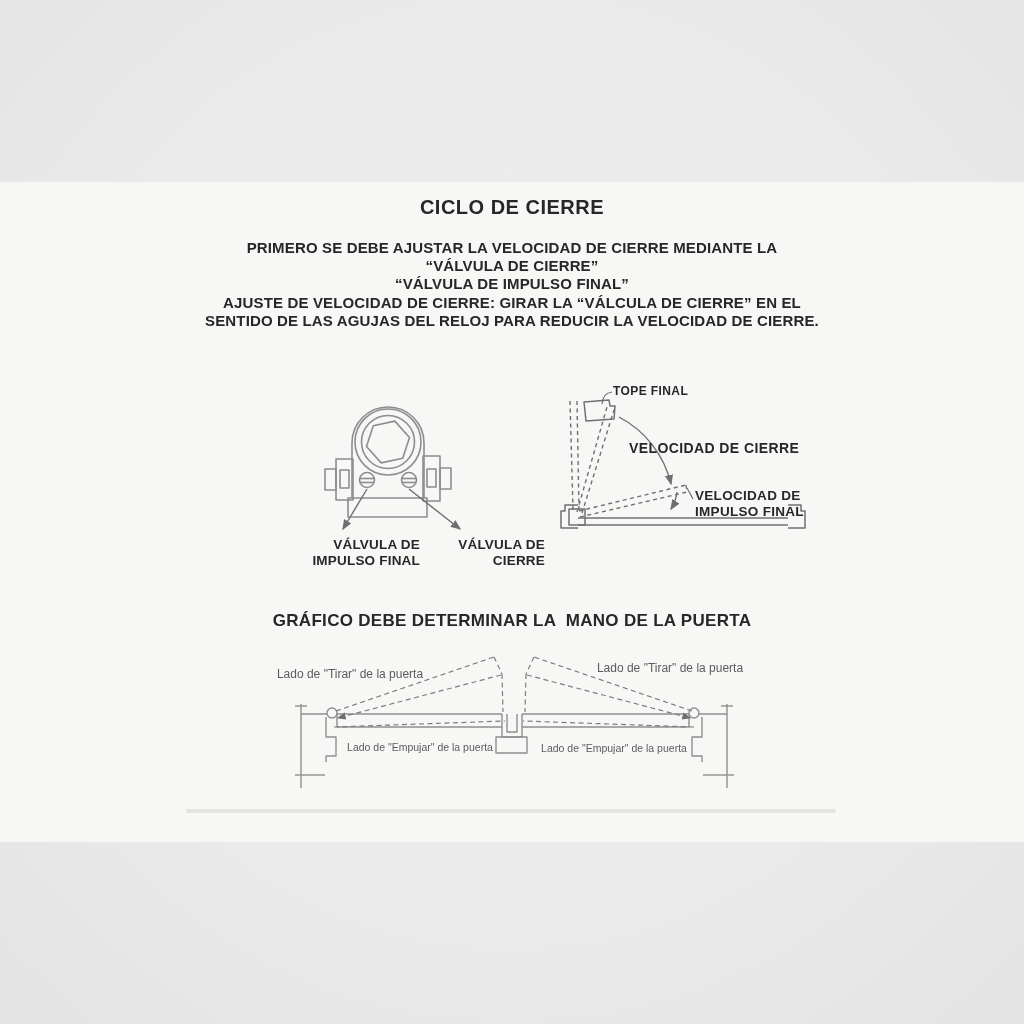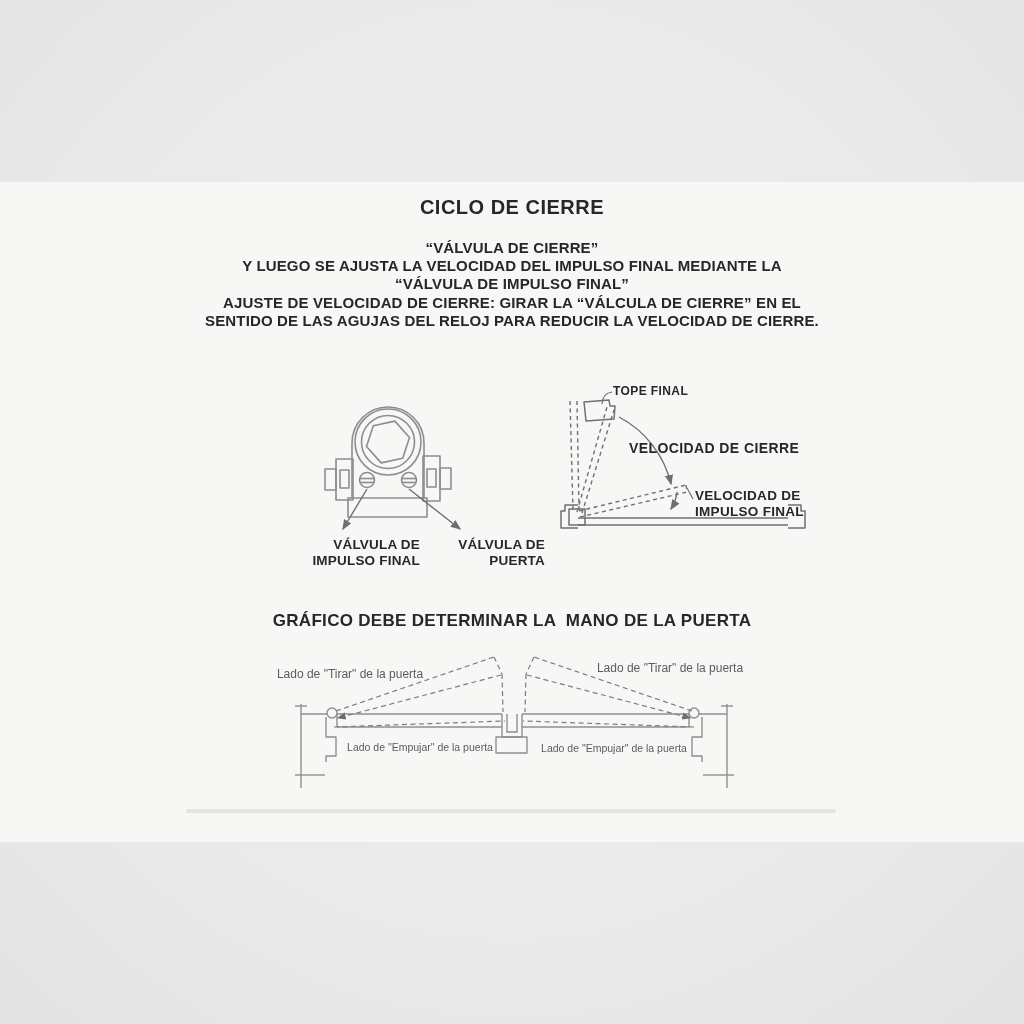--- a/index.html
+++ b/index.html
@@ -156,35 +156,35 @@
         <line x1="526" y1="674" x2="525" y2="712"></line>
         <line x1="527" y1="675" x2="690" y2="718" marker-end="url(#arr)"></line>
         <line x1="694" y1="727" x2="523" y2="721"></line>
       </g>
     </g>
   </svg>
 
   <div id="doc-title" class="bold-label">CICLO DE CIERRE</div>
 
   <div id="intro" class="bold-label">
+    <span class="intro-line">PRIMERO SE DEBE AJUSTAR LA VELOCIDAD DE CIERRE MEDIANTE LA</span>
     <span class="intro-line">“VÁLVULA DE CIERRE”</span>
-    <span class="intro-line">Y LUEGO SE AJUSTA LA VELOCIDAD DEL IMPULSO FINAL MEDIANTE LA</span>
     <span class="intro-line">“VÁLVULA DE IMPULSO FINAL”</span>
     <span class="intro-line">AJUSTE DE VELOCIDAD DE CIERRE: GIRAR LA “VÁLCULA DE CIERRE” EN EL</span>
     <span class="intro-line">SENTIDO DE LAS AGUJAS DEL RELOJ PARA REDUCIR LA VELOCIDAD DE CIERRE.</span>
   </div>
 
   <div id="valve-caption-impulse" class="bold-label valve-caption">
     <div>VÁLVULA DE</div>
     <div>IMPULSO FINAL</div>
   </div>
 
   <div id="valve-caption-close" class="bold-label valve-caption">
     <div>VÁLVULA DE</div>
-    <div>PUERTA</div>
+    <div>CIERRE</div>
   </div>
 
   <div id="label-tope-final" class="bold-label">TOPE FINAL</div>
 
   <div id="label-vel-cierre" class="bold-label">VELOCIDAD DE CIERRE</div>
 
   <div id="label-vel-impulso" class="bold-label">
     <div>VELOCIDAD DE</div>
     <div>IMPULSO FINAL</div>
   </div>

